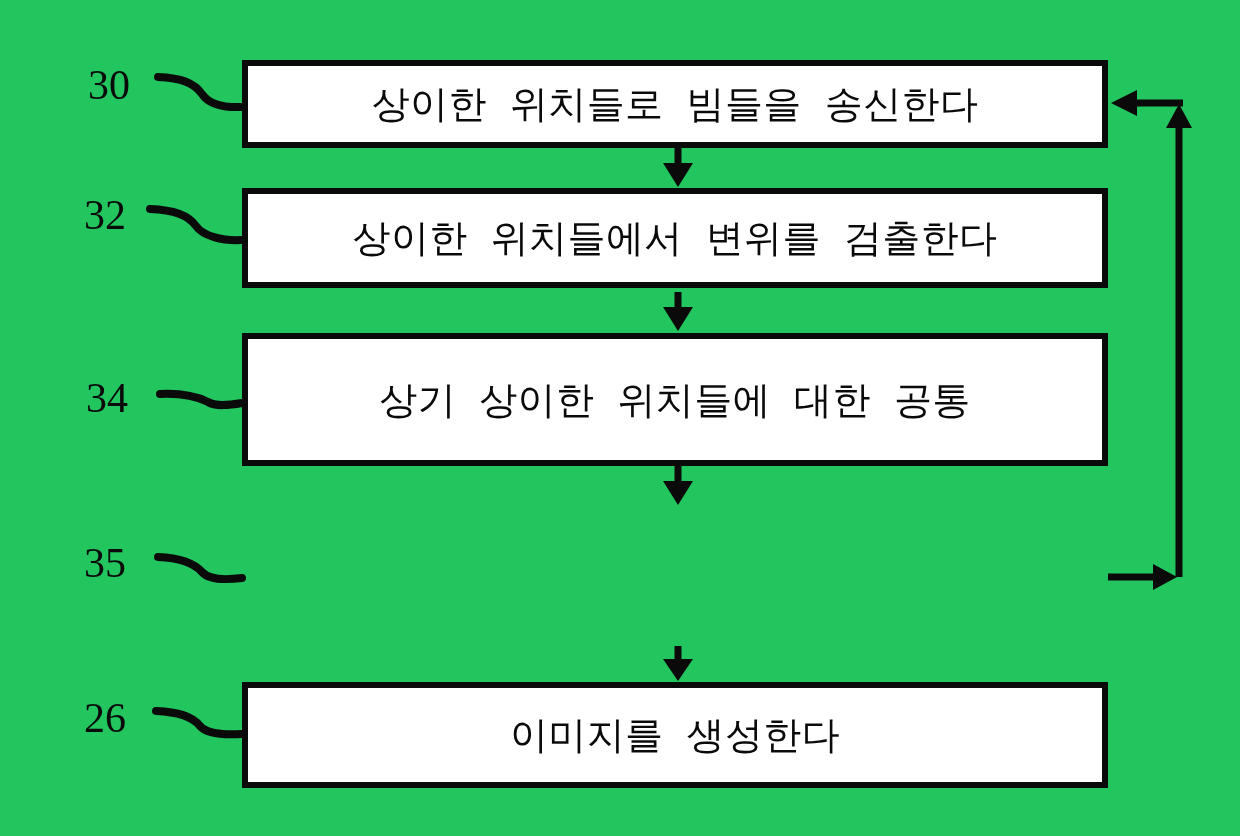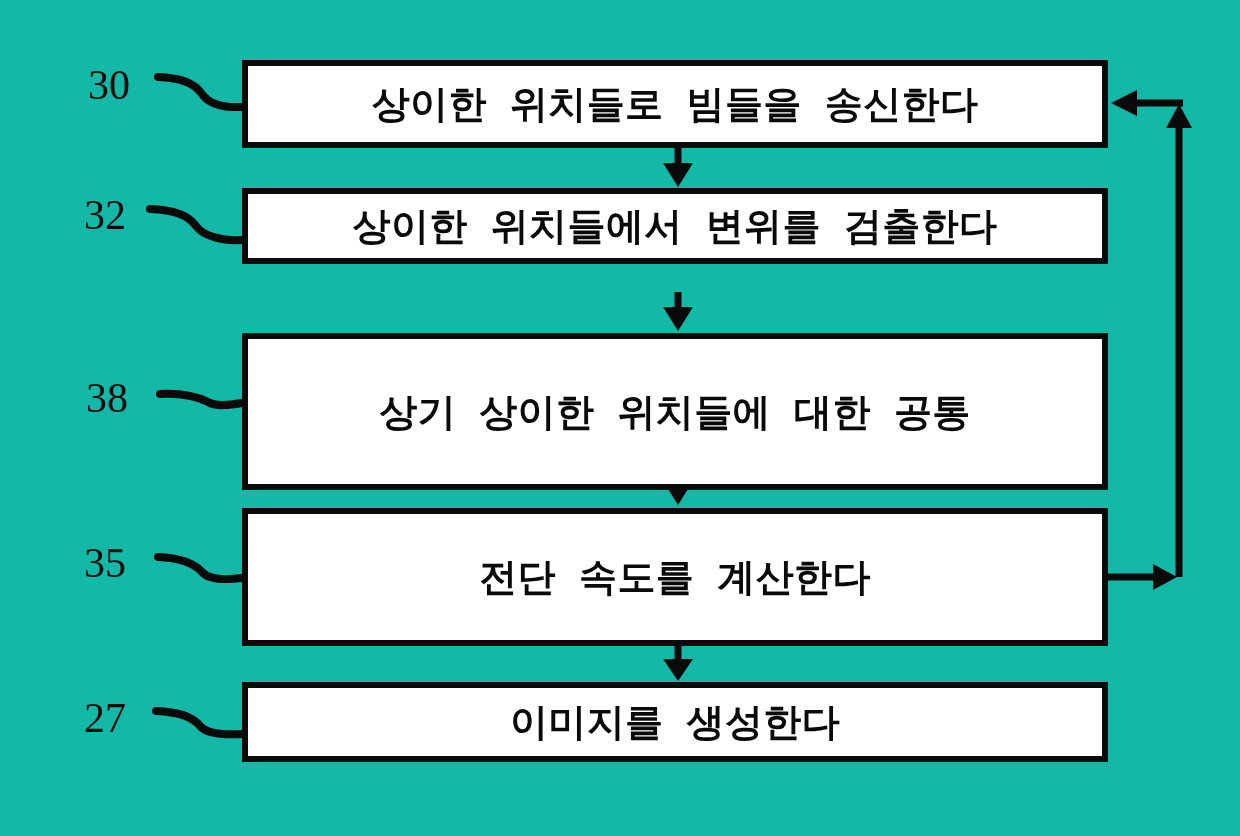--- a/index.html
+++ b/index.html
@@ -4,21 +4,21 @@
 <style>
   html, body {
     margin: 0;
     padding: 0;
     background: #ffffff;
   }
   .canvas {
     position: relative;
     width: 1240px;
     height: 836px;
-    background: #14b8a6;
+    background: #22c55e;
     overflow: hidden;
     font-family: "Liberation Sans", sans-serif;
   }
   .connector-layer {
     position: absolute;
     left: 0;
     top: 0;
     width: 1240px;
     height: 836px;
   }
@@ -26,21 +26,20 @@
     position: absolute;
     left: 242px;
     width: 866px;
     box-sizing: border-box;
     border: 6px solid #0a0a0a;
     background: #ffffff;
     display: flex;
     flex-direction: column;
     justify-content: center;
     text-align: center;
-    font-weight: bold;
   }
   .box-line {
     font-family: "Liberation Sans", "DejaVu Sans", sans-serif;
     font-size: 38px;
     line-height: 62px;
     color: #0a0a0a;
     word-spacing: 0.32em;
     letter-spacing: 0.01em;
     white-space: nowrap;
   }
@@ -97,37 +96,34 @@
       <polygon points="1153,564 1153,590 1177,577" fill="#0a0a0a" stroke="none"></polygon>
       <path d="M1179,577 V127" stroke-width="7"></path>
       <polygon points="1166,128 1192,128 1179,104" fill="#0a0a0a" stroke="none"></polygon>
       <path d="M1183,103 H1137" stroke-width="7"></path>
       <polygon points="1137,90 1137,116 1111,103" fill="#0a0a0a" stroke="none"></polygon>
     </g>
   </svg>
 
   <div class="ref-label" style="left:88px; top:64px">30</div>
   <div class="ref-label" style="left:84px; top:194px">32</div>
-  <div class="ref-label" style="left:86px; top:377px">38</div>
+  <div class="ref-label" style="left:86px; top:377px">34</div>
   <div class="ref-label" style="left:84px; top:542px">35</div>
-  <div class="ref-label" style="left:84px; top:697px">27</div>
+  <div class="ref-label" style="left:84px; top:697px">26</div>
 
   <div class="flow-box" style="top:60px; height:88px">
     <span class="box-line">상이한 위치들로 빔들을 송신한다</span>
   </div>
 
-  <div class="flow-box" style="top:188px; height:76px">
+  <div class="flow-box" style="top:188px; height:100px">
     <span class="box-line">상이한 위치들에서 변위를 검출한다</span>
   </div>
 
-  <div class="flow-box" style="top:333px; height:157px">
+  <div class="flow-box" style="top:333px; height:133px">
     <span class="box-line">상기 상이한 위치들에 대한 공통</span>
   </div>
 
-  <div class="flow-box" style="top:508px; height:138px">
-    <span class="box-line">전단 속도를 계산한다</span>
-  </div>
 
-  <div class="flow-box" style="top:682px; height:80px">
+  <div class="flow-box" style="top:682px; height:106px">
     <span class="box-line">이미지를 생성한다</span>
   </div>
 
 </div>
 
 </body></html>

